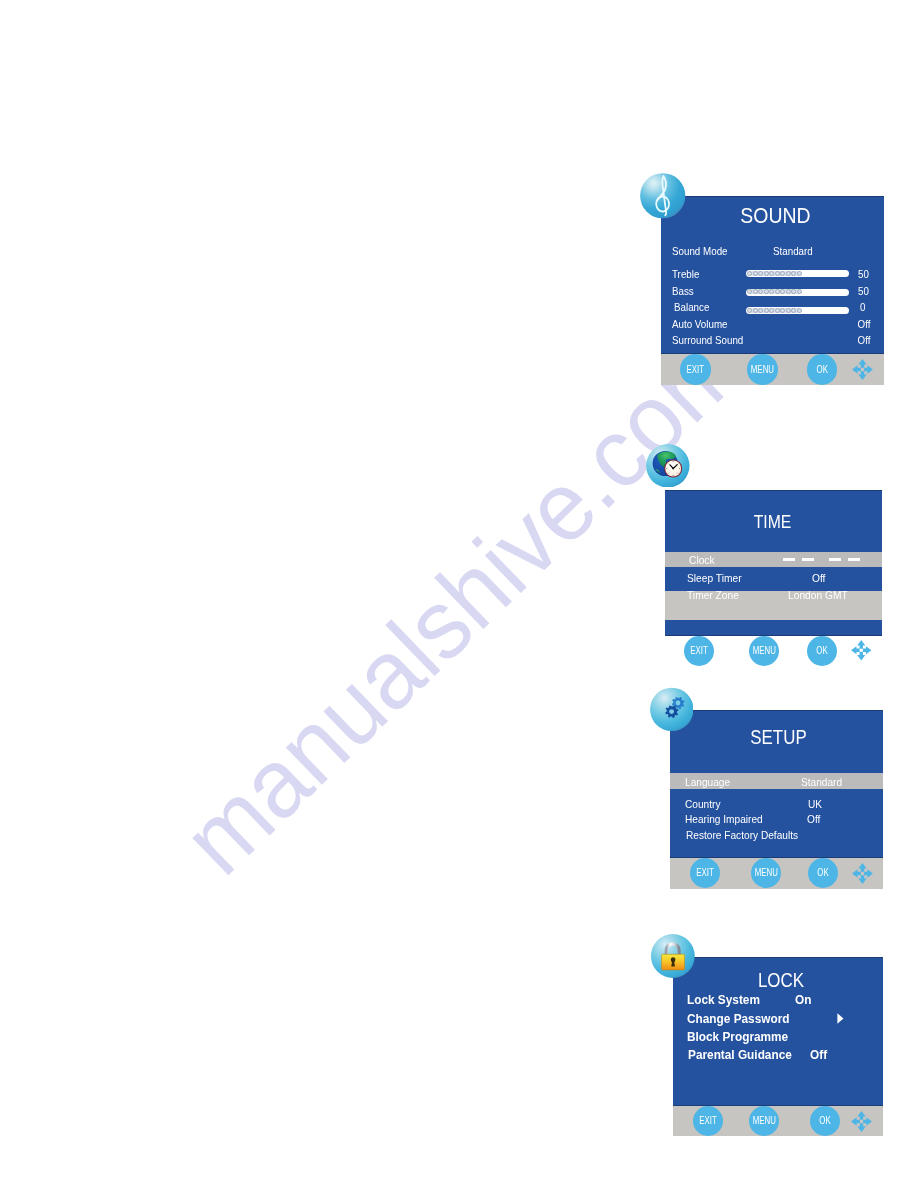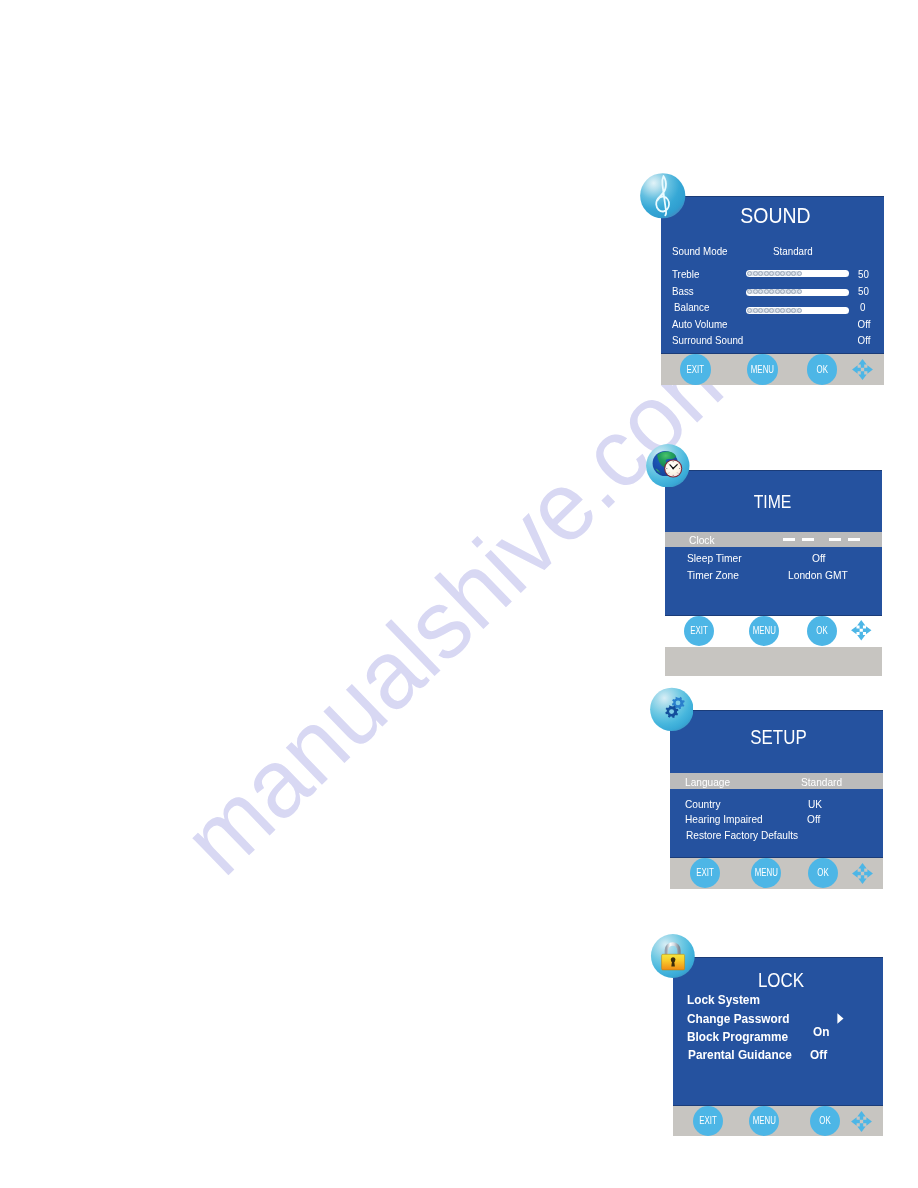--- a/index.html
+++ b/index.html
@@ -185,21 +185,21 @@
     <circle cx="22.75" cy="22.75" r="22.6" fill="url(#sph)"></circle>
     <g transform="translate(13.88,0.09) scale(0.838,0.963)">
       <path d="M13.6 43.8 C14.6 43.2 14.8 41.8 14.5 39.6 L10.2 12.0
                C9.6 8.2 10.3 5.2 11.4 3.2 C13.8 6.2 14.9 10.2 14.2 14.2
                C13.4 18.6 10.3 21.9 7.2 24.4 C4.4 26.6 2.5 29.3 2.8 32.6
                C3.2 36.9 7.0 40.2 11.3 39.8 C15.0 39.4 17.9 36.3 18.1 32.6
                C18.3 28.8 15.7 25.4 12.0 24.6 C9.0 24.0 6.0 25.4 4.5 27.8" fill="none" stroke="#eafbff" stroke-width="2.1" stroke-linecap="round" stroke-linejoin="round"></path>
     </g>
   </svg>
 
-  <div class="osd" style="left:665px;top:470px;width:217px;height:206px;">
+  <div class="osd" style="left:665px;top:490px;width:217px;height:130px;">
     <div class="osd-blue" style="height:146px;"></div>
     <div class="osd-foot" style="height:29px;"></div>
 
     <div class="hlbar" style="top:62.2px;height:15.3px;"></div>
 
     <div class="osd-title" style="left:-1.5px;width:217px;text-align:center;top:23.0px;font-size:18.40px;line-height:18.40px;transform:scaleX(0.855);">TIME</div>
 
     <span class="lbl p2" style="left:23.6px;top:65.3px;">Clock</span>
     <div class="val clock-dashes" style="left:118.4px;top:68.4px;width:80px;height:3px;">
           <i style="left:0px"></i>
@@ -303,21 +303,21 @@
     </g>
   </svg>
 
   <div class="osd" style="left:673px;top:957px;width:210px;height:179px;">
     <div class="osd-blue" style="height:149px;"></div>
     <div class="osd-foot" style="height:30px;"></div>
 
     <div class="osd-title" style="left:2.8px;width:210px;text-align:center;top:14.0px;font-size:19.75px;line-height:19.75px;transform:scaleX(0.857);">LOCK</div>
 
     <span class="lbl p4" style="left:14.3px;top:36.7px;">Lock System</span>
-    <span class="val p4" style="left:140px;top:36.7px;margin-top:32px;">On</span>
+    <span class="val p4" style="left:122px;top:36.7px;">On</span>
 
     <span class="lbl p4" style="left:14.3px;top:55.6px;">Change Password</span>
     <svg style="position:absolute;left:164.3px;top:55.9px;width:6.8px;height:11.1px;" viewBox="0 0 6.8 11.1">
       <path d="M0.4 0.3 L6.5 5.55 L0.4 10.8 Z" fill="#ffffff"></path>
     </svg>
 
     <span class="lbl p4" style="left:14.3px;top:74.4px;">Block Programme</span>
 
     <span class="lbl p4" style="left:14.8px;top:92.4px;">Parental Guidance</span>
     <span class="val p4" style="left:137.1px;top:92.4px;">Off</span>

